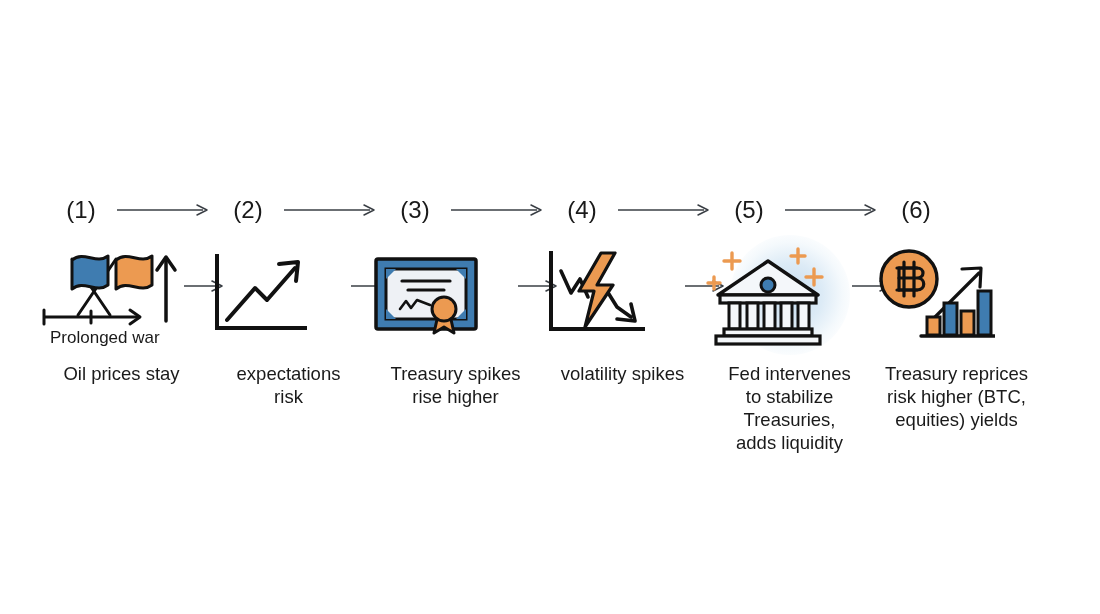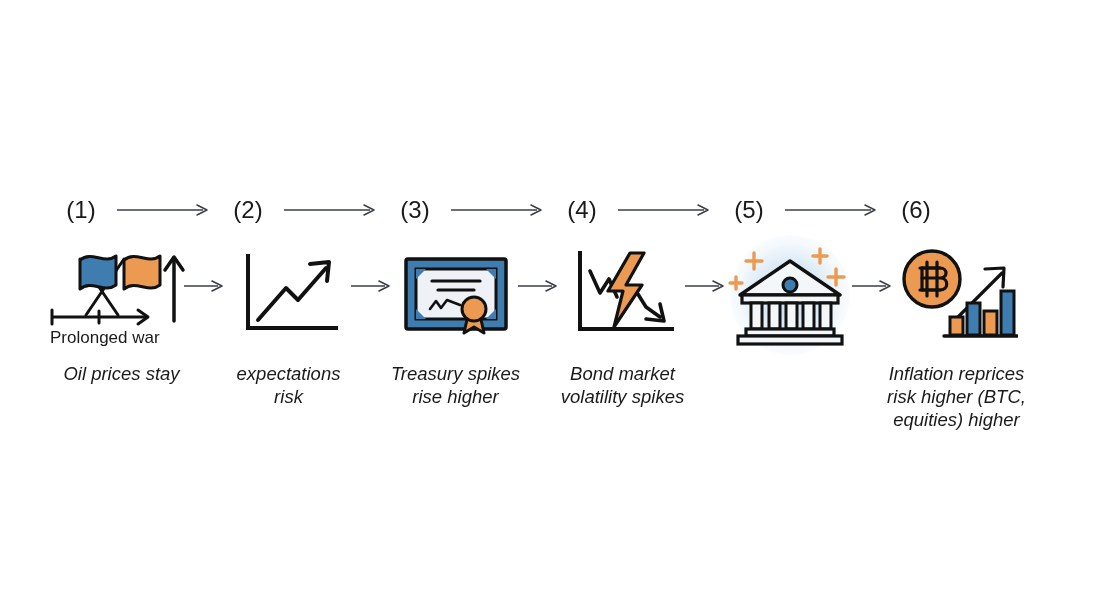--- a/index.html
+++ b/index.html
@@ -73,31 +73,30 @@
     width: 167px;
     display: flex;
     flex-direction: column;
     align-items: center;
   }
   .iconbox {
     height: 110px;
     width: 167px;
     display: flex;
     align-items: center;
-    justify-content: center;
+    justify-content: flex-start;
     position: relative;
   }
   .caption {
     margin-top: 12px;
     font-size: 18.5px;
     line-height: 23px;
     text-align: center;
     color: #1a1a1a;
     width: 172px;
-    font-style: italic;
   }
   .connector {
     flex: 0 0 0px;
     width: 0px;
     height: 110px;
     display: flex;
     align-items: center;
     justify-content: center;
     position: relative;
   }
@@ -276,21 +275,20 @@
       <div class="iconbox">
         <svg class="iconsvg" width="110" height="92" viewBox="0 0 110 92">
           <path d="M12 4 L12 80 L104 80" stroke="#111111" stroke-width="4" fill="none" stroke-linecap="square"></path>
           <path d="M22 22 L32 44 L41 30 L49 48" stroke="#111111" stroke-width="3.6" fill="none" stroke-linejoin="round" stroke-linecap="round"></path>
           <path d="M68 42 L78 58 L92 68" stroke="#111111" stroke-width="3.6" fill="none" stroke-linejoin="round" stroke-linecap="round"></path>
           <path d="M78 70 L96 72 L92 55" stroke="#111111" stroke-width="3.6" fill="none" stroke-linejoin="round" stroke-linecap="round"></path>
           <path d="M62 4 L40 42 L55 42 L46 78 L74 36 L58 36 L76 4 Z" fill="#ec9a51" stroke="#111111" stroke-width="3.2" stroke-linejoin="round"></path>
         </svg>
       </div>
       <div class="caption">
-        <div>Bond market</div>
         <div>volatility spikes</div>
       </div>
     </div>
 
     <div class="connector">
       <svg width="46" height="16" viewBox="0 0 46 16">
         <path d="M2 8 H36" stroke="#3a3f45" stroke-width="1.6" fill="none"></path>
         <path d="M30 3 L40 8 L30 13" stroke="#3a3f45" stroke-width="1.6" fill="none" stroke-linecap="round" stroke-linejoin="round"></path>
       </svg>
     </div>
@@ -319,20 +317,26 @@
           <rect x="23" y="60" width="11" height="26" fill="#f4f7fa" stroke="#111111" stroke-width="3"></rect>
           <rect x="41" y="60" width="11" height="26" fill="#f4f7fa" stroke="#111111" stroke-width="3"></rect>
           <rect x="58" y="60" width="11" height="26" fill="#f4f7fa" stroke="#111111" stroke-width="3"></rect>
           <rect x="75" y="60" width="11" height="26" fill="#f4f7fa" stroke="#111111" stroke-width="3"></rect>
           <rect x="92" y="60" width="11" height="26" fill="#f4f7fa" stroke="#111111" stroke-width="3"></rect>
 
           <rect x="18" y="86" width="88" height="7" fill="#f4f7fa" stroke="#111111" stroke-width="3.2"></rect>
           <rect x="10" y="93" width="104" height="8" fill="#f4f7fa" stroke="#111111" stroke-width="3.2"></rect>
         </svg>
       </div>
+      <div class="caption">
+        <div>Fed intervenes</div>
+        <div>to stabilize</div>
+        <div>Treasuries,</div>
+        <div>adds liquidity</div>
+      </div>
     </div>
 
     <div class="connector">
       <svg width="46" height="16" viewBox="0 0 46 16">
         <path d="M2 8 H36" stroke="#3a3f45" stroke-width="1.6" fill="none"></path>
         <path d="M30 3 L40 8 L30 13" stroke="#3a3f45" stroke-width="1.6" fill="none" stroke-linecap="round" stroke-linejoin="round"></path>
       </svg>
     </div>
 
     <div class="step">
@@ -353,20 +357,20 @@
           <path d="M89 22 L108 21 L107 40" stroke="#111111" stroke-width="3.2" fill="none" stroke-linejoin="round" stroke-linecap="round"></path>
 
           <rect x="54" y="70" width="13" height="18" fill="#ec9a51" stroke="#111111" stroke-width="3"></rect>
           <rect x="71" y="56" width="13" height="32" fill="#3f7cb0" stroke="#111111" stroke-width="3"></rect>
           <rect x="88" y="64" width="13" height="24" fill="#ec9a51" stroke="#111111" stroke-width="3"></rect>
           <rect x="105" y="44" width="13" height="44" fill="#3f7cb0" stroke="#111111" stroke-width="3"></rect>
           <path d="M48 89 L122 89" stroke="#111111" stroke-width="3.4" stroke-linecap="round"></path>
         </svg>
       </div>
       <div class="caption">
-        <div>Inflation reprices</div>
+        <div>Treasury reprices</div>
         <div>risk higher (BTC,</div>
-        <div>equities) higher</div>
+        <div>equities) yields</div>
       </div>
     </div>
 
   </div>
 </div>
 
 </body></html>

